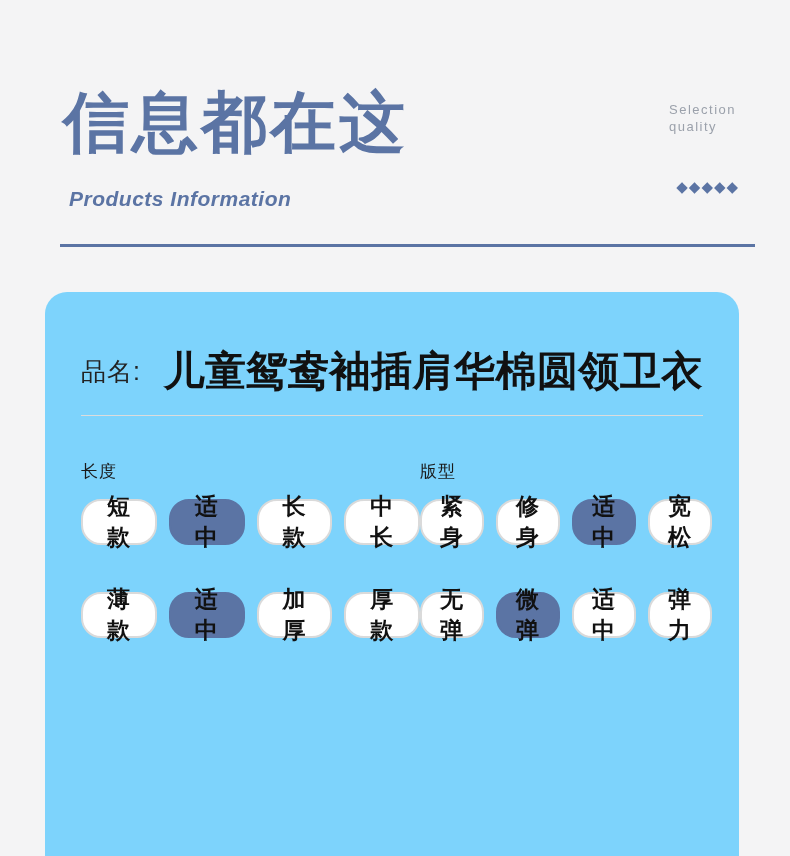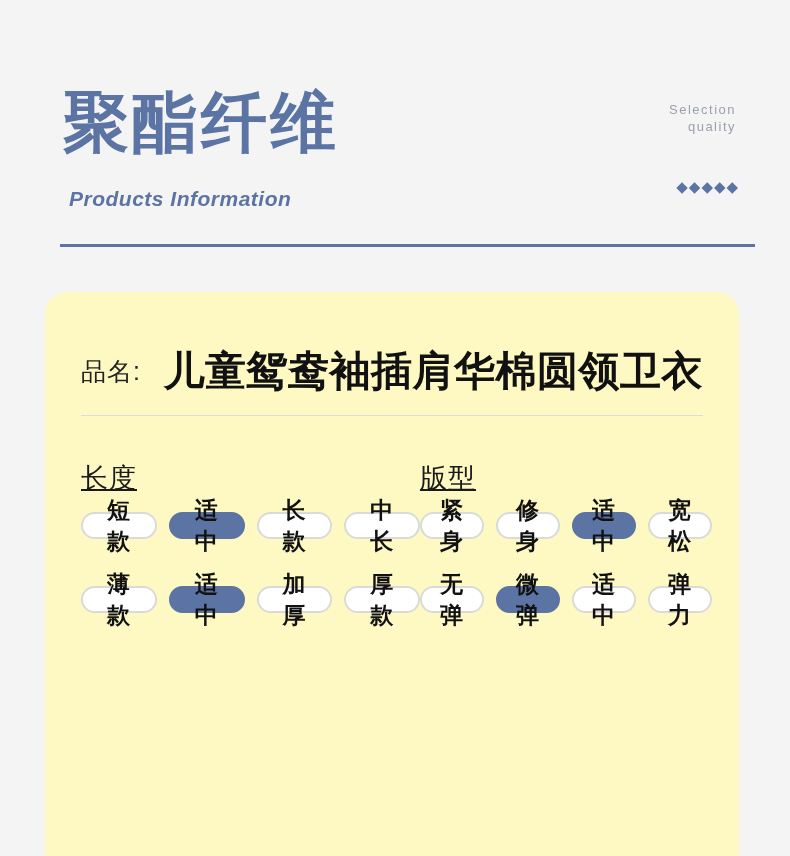--- a/index.html
+++ b/index.html
@@ -18,79 +18,79 @@
     color: #5b74a4;
   }
   .page-subtitle {
     position: absolute; left: 69px; top: 187px;
     font-size: 21px; font-weight: 700; letter-spacing: 0.5px;
     color: #5b74a4;
     font-style: italic;
   }
   .quality-label {
     position: absolute; right: 54px; top: 101px;
-    text-align: right;
+    text-align: left;
     font-size: 13px; color: #9ba1ab; letter-spacing: 1.5px;
     line-height: 17px;
   }
   .quality-diamonds {
     position: absolute; right: 51px; top: 178px;
     font-size: 15px; letter-spacing: 1px;
     color: #5b74a4;
   }
   .header-rule {
     position: absolute; left: 60px; top: 244px;
     width: 695px; height: 3px;
     background: #5b74a4;
   }
 
   
   .card {
     position: absolute; left: 45px; top: 292px;
     width: 694px; height: 564px;
-    background: #fef9c3;
+    background: #7dd3fc;
     border-radius: 22px 22px 0 0;
     padding: 42px 36px 16px 36px;
   }
   .info-row {
     display: flex; justify-content: space-between; align-items: center;
     border-bottom: 1px solid #dcdcdc;
   }
   .info-row.name-row { padding: 10px 0 16px 0; }
   .info-row.fabric-row { margin-top: 12px; padding: 14px 0 16px 0; }
   .info-label { font-size: 25px; color: #222; letter-spacing: 1px; }
   .info-value { font-size: 41px; font-weight: 700; color: #111; letter-spacing: 0.5px; }
   .info-value.multi { display: flex; flex-direction: column; text-align: right; font-size: 30px; line-height: 49px; }
 
   
   .groups {
     margin-top: 44px;
     display: grid;
     grid-template-columns: 339px 1fr;
     row-gap: 31px;
   }
-  .group-title { font-size: 27px; color: #1a1a1a; letter-spacing: 1px; text-decoration: underline; }
+  .group-title { font-size: 17px; color: #1a1a1a; letter-spacing: 1px; }
   .pill-row { display: flex; gap: 12px; margin-top: 16px; }
   .pill {
     display: inline-flex; align-items: center; justify-content: center;
-    height: 27px; padding: 0 13px; min-width: 64px;
+    height: 46px; padding: 0 13px; min-width: 64px;
     background: #ffffff;
     border: 2px solid #dadada; border-radius: 20px;
     font-family: inherit;
     font-size: 23px; font-weight: 700; color: #111; letter-spacing: 1px;
     cursor: pointer;
   }
   .pill.selected { background: #5b74a4; border-color: #5b74a4; }
 </style>
 </head>
 <body>
 
 <div class="page">
 
-  <h1 class="page-title">聚酯纤维</h1>
+  <h1 class="page-title">信息都在这</h1>
   <div class="page-subtitle">Products Information</div>
 
   <div class="quality-label">
     <div>Selection</div>
     <div>quality</div>
   </div>
   <div class="quality-diamonds">◆◆◆◆◆</div>
 
   <div class="header-rule"></div>
 

